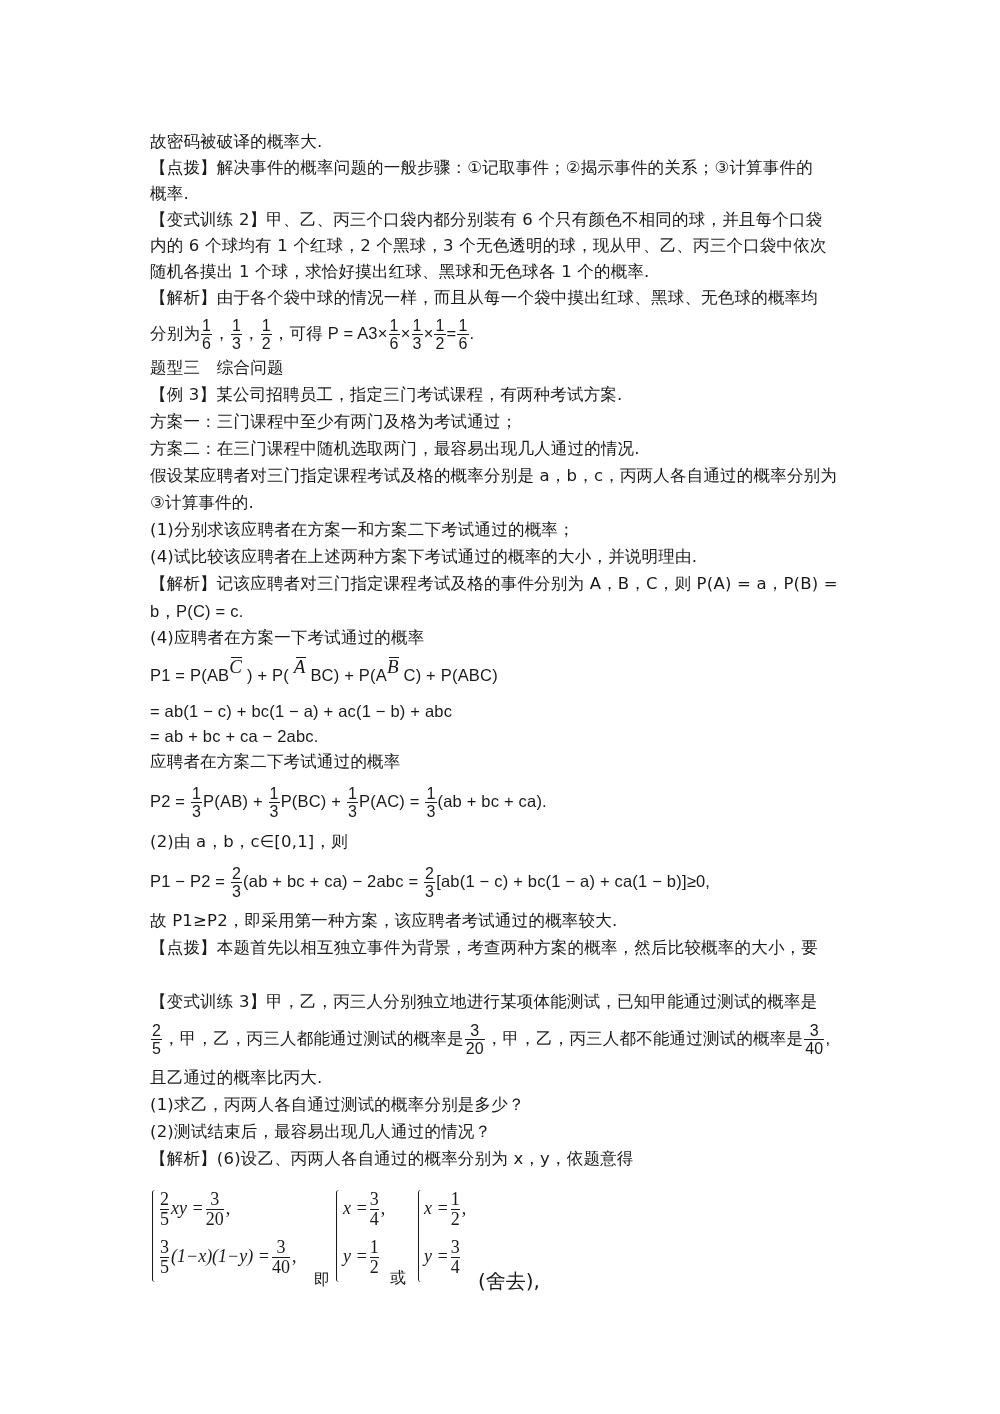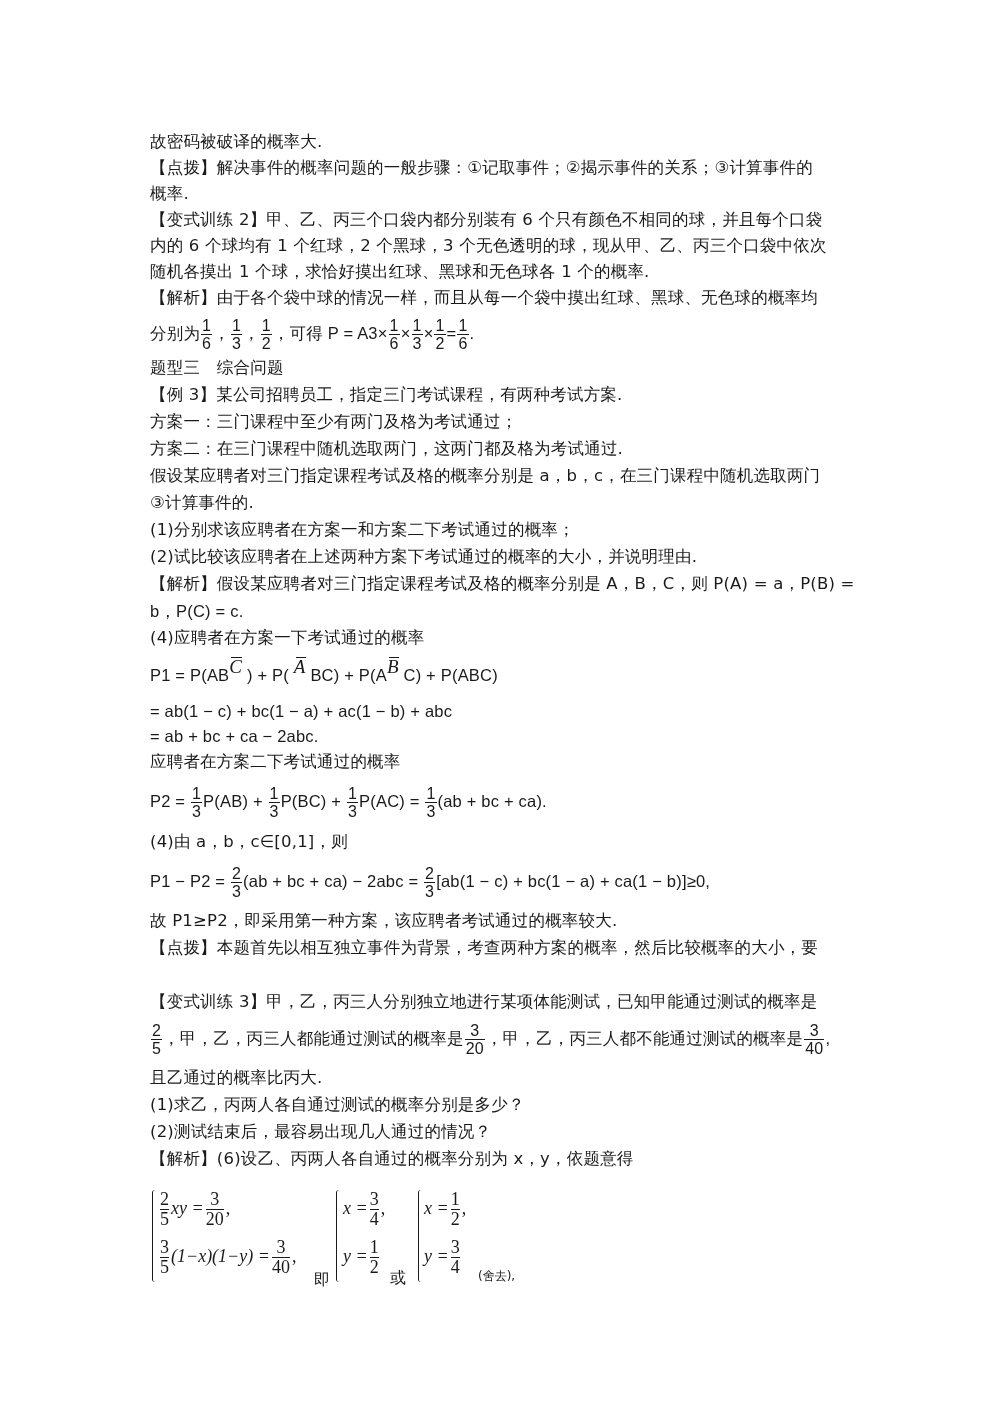--- a/index.html
+++ b/index.html
@@ -43,40 +43,40 @@
   <div class="ln" style="top:261px">随机各摸出 1 个球，求恰好摸出红球、黑球和无色球各 1 个的概率.</div>
   <div class="ln" style="top:287px">【解析】由于各个袋中球的情况一样，而且从每一个袋中摸出红球、黑球、无色球的概率均</div>
 
   <div class="ln" style="top:313px; line-height:40px;">
     <span>分别为</span><span class="frac"><span class="num">1</span><span class="den">6</span></span><span>，</span><span class="frac"><span class="num">1</span><span class="den">3</span></span><span>，</span><span class="frac"><span class="num">1</span><span class="den">2</span></span><span>，</span><span class="math">可得 P = A3×</span><span class="frac"><span class="num">1</span><span class="den">6</span></span><span class="math">×</span><span class="frac"><span class="num">1</span><span class="den">3</span></span><span class="math">×</span><span class="frac"><span class="num">1</span><span class="den">2</span></span><span class="math">=</span><span class="frac"><span class="num">1</span><span class="den">6</span></span><span class="math">.</span>
   </div>
 
   <div class="ln" style="top:357px">题型三　综合问题</div>
   <div class="ln" style="top:384px">【例 3】某公司招聘员工，指定三门考试课程，有两种考试方案.</div>
   <div class="ln" style="top:411px">方案一：三门课程中至少有两门及格为考试通过；</div>
-  <div class="ln" style="top:438px">方案二：在三门课程中随机选取两门，这两门都及格为考试通过.</div>
-  <div class="ln" style="top:465px">假设某应聘者对三门指定课程考试及格的概率分别是 a，b，c，在三门课程中随机选取两门</div>
+  <div class="ln" style="top:438px">方案二：在三门课程中随机选取两门，最容易出现几人通过的情况.</div>
+  <div class="ln" style="top:465px">假设某应聘者对三门指定课程考试及格的概率分别是 a，b，c，丙两人各自通过的概率分别为</div>
   <div class="ln" style="top:492px">③计算事件的.</div>
   <div class="ln" style="top:519px">(1)分别求该应聘者在方案一和方案二下考试通过的概率；</div>
-  <div class="ln" style="top:546px">(2)试比较该应聘者在上述两种方案下考试通过的概率的大小，并说明理由.</div>
-  <div class="ln" style="top:573px">【解析】假设某应聘者对三门指定课程考试及格的概率分别是 A，B，C，则 P(A) = a，P(B) =</div>
+  <div class="ln" style="top:546px">(4)试比较该应聘者在上述两种方案下考试通过的概率的大小，并说明理由.</div>
+  <div class="ln" style="top:573px">【解析】记该应聘者对三门指定课程考试及格的事件分别为 A，B，C，则 P(A) = a，P(B) =</div>
   <div class="ln math" style="top:600px">b，P(C) = c.</div>
   <div class="ln" style="top:627px">(4)应聘者在方案一下考试通过的概率</div>
 
   <div class="ln math" style="top:664px">
     <span>P1 = P(AB</span><span class="ovl">C</span>&nbsp;<span>) + P(</span>&nbsp;<span class="ovl">A</span>&nbsp;<span>BC) + P(A</span><span class="ovl">B</span>&nbsp;<span>C) + P(ABC)</span>
   </div>
   <div class="ln math" style="top:700px"> = ab(1 − c) + bc(1 − a) + ac(1 − b) + abc</div>
   <div class="ln math" style="top:725px"> = ab + bc + ca − 2abc.</div>
   <div class="ln" style="top:751px">应聘者在方案二下考试通过的概率</div>
 
   <div class="ln math" style="top:781px; line-height:40px;">
     <span>P2 = </span><span class="frac"><span class="num">1</span><span class="den">3</span></span><span>P(AB) + </span><span class="frac"><span class="num">1</span><span class="den">3</span></span><span>P(BC) + </span><span class="frac"><span class="num">1</span><span class="den">3</span></span><span>P(AC) = </span><span class="frac"><span class="num">1</span><span class="den">3</span></span><span>(ab + bc + ca).</span>
   </div>
-  <div class="ln" style="top:831px">(4)由 a，b，c∈[0,1]，则</div>
+  <div class="ln" style="top:831px">(2)由 a，b，c∈[0,1]，则</div>
 
   <div class="ln math" style="top:861px; line-height:40px;">
     <span>P1 − P2 = </span><span class="frac"><span class="num">2</span><span class="den">3</span></span><span>(ab + bc + ca) − 2abc = </span><span class="frac"><span class="num">2</span><span class="den">3</span></span><span>[ab(1 − c) + bc(1 − a) + ca(1 − b)]≥0,</span>
   </div>
 
   <div class="ln" style="top:910px">故 P1≥P2，即采用第一种方案，该应聘者考试通过的概率较大.</div>
   <div class="ln" style="top:937px">【点拨】本题首先以相互独立事件为背景，考查两种方案的概率，然后比较概率的大小，要</div>
   <div class="ln" style="top:991px">【变式训练 3】甲，乙，丙三人分别独立地进行某项体能测试，已知甲能通过测试的概率是</div>
 
   <div class="ln" style="top:1018px; line-height:40px;">
@@ -107,16 +107,16 @@
     </div>
     <div class="sys" style="left:390px; top:1268px; font-size:16px; font-family:'DejaVu Sans',sans-serif;">或</div>
 
     <div class="bl" style="left:418px; top:1190px; height:92px;"></div>
     <div class="sys" style="left:424px; top:1190px;">
       <i>x =</i><span class="sfrac"><span class="num">1</span><span class="den">2</span></span><span>,</span>
     </div>
     <div class="sys" style="left:424px; top:1238px;">
       <i>y =</i><span class="sfrac"><span class="num">3</span><span class="den">4</span></span>
     </div>
-    <div class="sys" style="left:478px; top:1268px; font-size:12px; font-family:'DejaVu Sans',sans-serif;">(舍去),</div>
+    <div class="sys" style="left:478px; top:1268px; font-size:20px; font-family:'DejaVu Sans',sans-serif;">(舍去),</div>
   </div>
 
 </div>
 
 </body></html>

